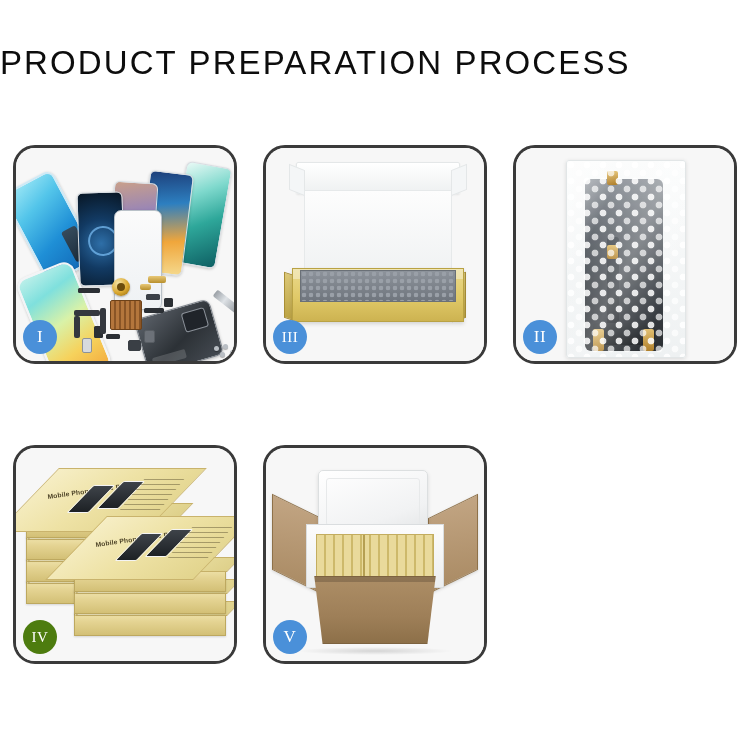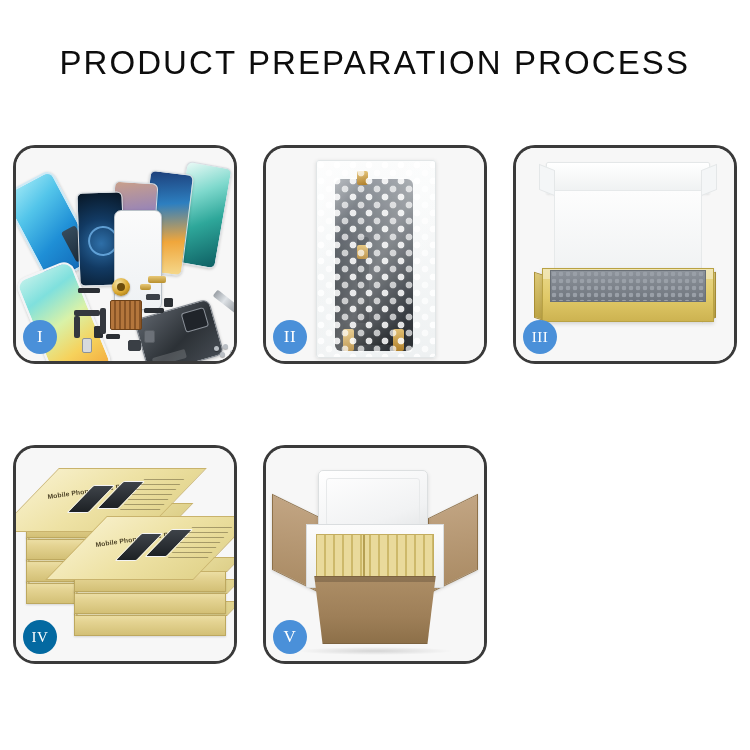--- a/index.html
+++ b/index.html
@@ -14,21 +14,21 @@
     font-family: "Liberation Sans", sans-serif;
     position: relative;
   }
 
   
   .header {
     position: absolute;
     left: 0;
     top: 0;
     width: 690px;
-    text-align: right;
+    text-align: left;
   }
   .page-title {
     margin: 0;
     padding-top: 44px;
     font-family: "Liberation Sans", sans-serif;
     font-size: 33px;
     font-weight: 400;
     letter-spacing: 2.1px;
     color: #0d0d0d;
     line-height: 38px;
@@ -81,21 +81,21 @@
     background: #4a90d9;
     color: #ffffff;
     font-family: "Liberation Serif", serif;
     font-size: 17px;
     letter-spacing: 0.5px;
     display: flex;
     align-items: center;
     justify-content: center;
     z-index: 40;
   }
-  .badge.b4 { font-size: 15px; background:#0369a1; }
+  .badge.b4 { font-size: 15px; background:#4d7c0f; }
   .badge.b6 { font-size: 15px; background:#5796d5; }
   .badge.b3 { font-size: 15px; background:#4a90d9; }
 
   
   .p1 .phone {
     position: absolute;
     border-radius: 7px;
     overflow: hidden;
     box-shadow: 0 1px 3px rgba(0,0,0,.22);
   }
@@ -470,47 +470,47 @@
       <div class="screws">
         <span></span>
           <span></span>
           <span></span>
           <span></span>
       </div>
     </div>
     <div class="badge">I</div>
   </div>
 
+  <div class="panel p3">
+    <div class="panel-stage">
+      <div class="lid"></div>
+      <div class="inner"></div>
+      <div class="tray-left"></div>
+      <div class="tray-right"></div>
+      <div class="tray"></div>
+      <div class="foam"></div>
+    </div>
+    <div class="badge b3">III</div>
+  </div>
+
   <div class="panel p2">
     <div class="panel-stage">
       <div class="bag">
         <div class="item"></div>
         <div class="tab y1"></div>
         <div class="tab y2"></div>
         <div class="tab y3"></div>
         <div class="tab y4"></div>
         <div class="bubbles"></div>
         <div class="gloss"></div>
       </div>
     </div>
     <div class="badge">II</div>
   </div>
 
-  <div class="panel p3">
-    <div class="panel-stage">
-      <div class="lid"></div>
-      <div class="inner"></div>
-      <div class="tray-left"></div>
-      <div class="tray-right"></div>
-      <div class="tray"></div>
-      <div class="foam"></div>
-    </div>
-    <div class="badge b3">III</div>
-  </div>
-
   <div class="panel p4">
     <div class="panel-stage">
       <div class="stack">
 
         <div class="sbox" style="left:4px; top:120px;">
             <div class="face"></div>
           </div>
         <div class="sbox" style="left:4px; top:98px;">
             <div class="face"></div>
           </div>

